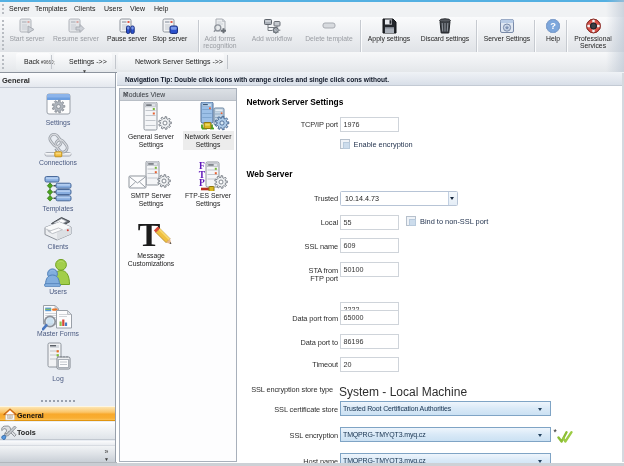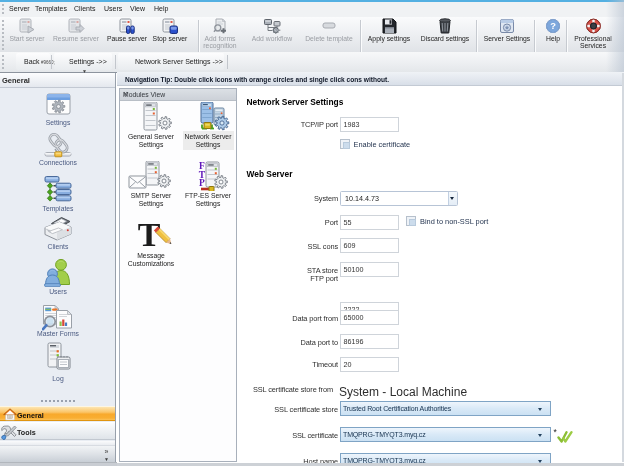--- a/index.html
+++ b/index.html
@@ -477,51 +477,51 @@
           <path d="M13 0 l4 2.5 -4 2.5 Z" fill="#e8b88a"></path>
           <path d="M15.6 1.6 l1.4 0.9 -1.4 0.9 Z" fill="#404040"></path>
           <rect x="-2.5" y="0" width="2.5" height="5" fill="#d84838"></rect>
         </g>
       </svg>
     <div class="mlabel">Message<br>Customizations</div>
   </div>
 </div>
 <div class="ftitle" style="left:246.5px;top:96.5px">Network Server Settings</div>
 <div class="flabel" style="top:120px">TCP/IP port</div>
-<div class="finput" style="top:116.5px">1983</div>
+<div class="finput" style="top:116.5px">1976</div>
 <div class="fcheck" style="left:340px;top:139px">
     <i></i>
   </div>
-<div class="fchklabel" style="left:353.5px;top:140px">Enable certificate</div>
+<div class="fchklabel" style="left:353.5px;top:140px">Enable encryption</div>
 <div class="ftitle" style="left:246.5px;top:168.5px">Web Server</div>
-<div class="flabel" style="top:194px">System</div>
+<div class="flabel" style="top:194px">Trusted</div>
 <div class="fcombo" style="top:190.5px">10.14.4.73<span class="dd"></span></div>
-<div class="flabel" style="top:218px">Port</div>
+<div class="flabel" style="top:218px">Local</div>
 <div class="finput" style="top:214.5px">55</div>
 <div class="fcheck" style="left:406px;top:216px">
     <i></i>
   </div>
 <div class="fchklabel" style="left:420px;top:217px">Bind to non-SSL port</div>
-<div class="flabel" style="top:241.5px">SSL cons</div>
+<div class="flabel" style="top:241.5px">SSL name</div>
 <div class="finput" style="top:238px">609</div>
-<div class="flabel" style="top:265.5px">STA store</div>
+<div class="flabel" style="top:265.5px">STA from</div>
 <div class="finput" style="top:262px">50100</div>
 <div class="flabel" style="top:274px">FTP port</div>
 <div class="finput" style="top:302px">2222</div>
 <div class="flabel" style="top:313.5px">Data port from</div>
 <div class="finput" style="top:310px">65000</div>
 <div class="flabel" style="top:337.5px">Data port to</div>
 <div class="finput" style="top:334px">86196</div>
 <div class="flabel" style="top:360px">Timeout</div>
 <div class="finput" style="top:356.5px">20</div>
-<div class="flabel" style="top:385px;left:197px">SSL certificate store from</div>
+<div class="flabel" style="top:385px;left:197px">SSL encryption store type</div>
 <div class="abs" style="left:339px;top:385px;font-size:12px;color:#2e2e2e">System - Local Machine</div>
 <div class="flabel" style="top:404.5px">SSL certificate store</div>
 <div class="bcombo" style="top:401px">Trusted Root Certification Authorities</div>
-<div class="flabel" style="top:430.5px">SSL certificate</div>
+<div class="flabel" style="top:430.5px">SSL encryption</div>
 <div class="bcombo" style="top:427px">TMQPRG-TMYQT3.myq.cz</div>
 <div class="abs" style="left:553.5px;top:427px;font-size:8.5px;color:#222">*</div>
 <svg class="abs" style="left:557px;top:430px" width="16" height="14" viewBox="0 0 16 14">
     <path d="M1.5 7.5 L4.6 11.5 L9.5 2.2" fill="none" stroke="#8cbe34" stroke-width="2.4" stroke-linecap="round" stroke-linejoin="round"></path>
     <path d="M6.5 8.5 L8.3 11.5 L14.5 2.2" fill="none" stroke="#9ccc44" stroke-width="2.4" stroke-linecap="round" stroke-linejoin="round"></path>
   </svg>
 <div class="flabel" style="top:456.5px">Host name</div>
 <div class="bcombo" style="top:453px">TMQPRG-TMYQT3.myq.cz</div>
 <div class="abs" id="winbottom"></div>
 <div class="abs" id="formbottom"></div>

